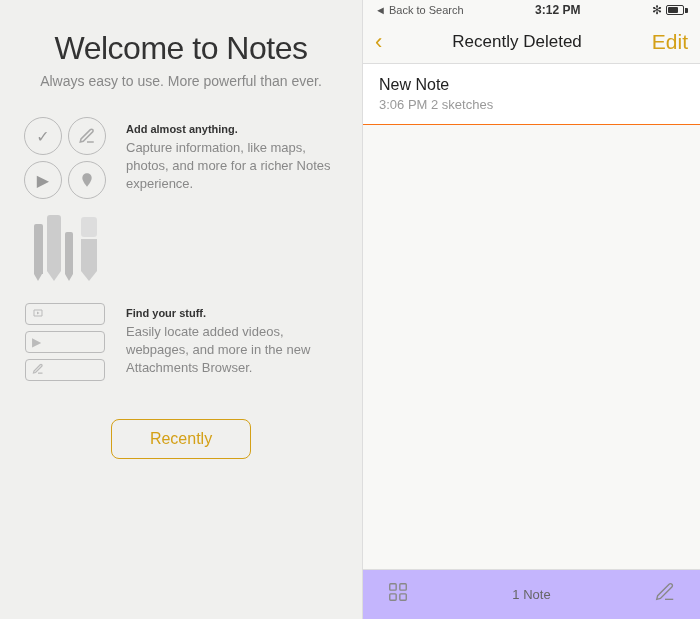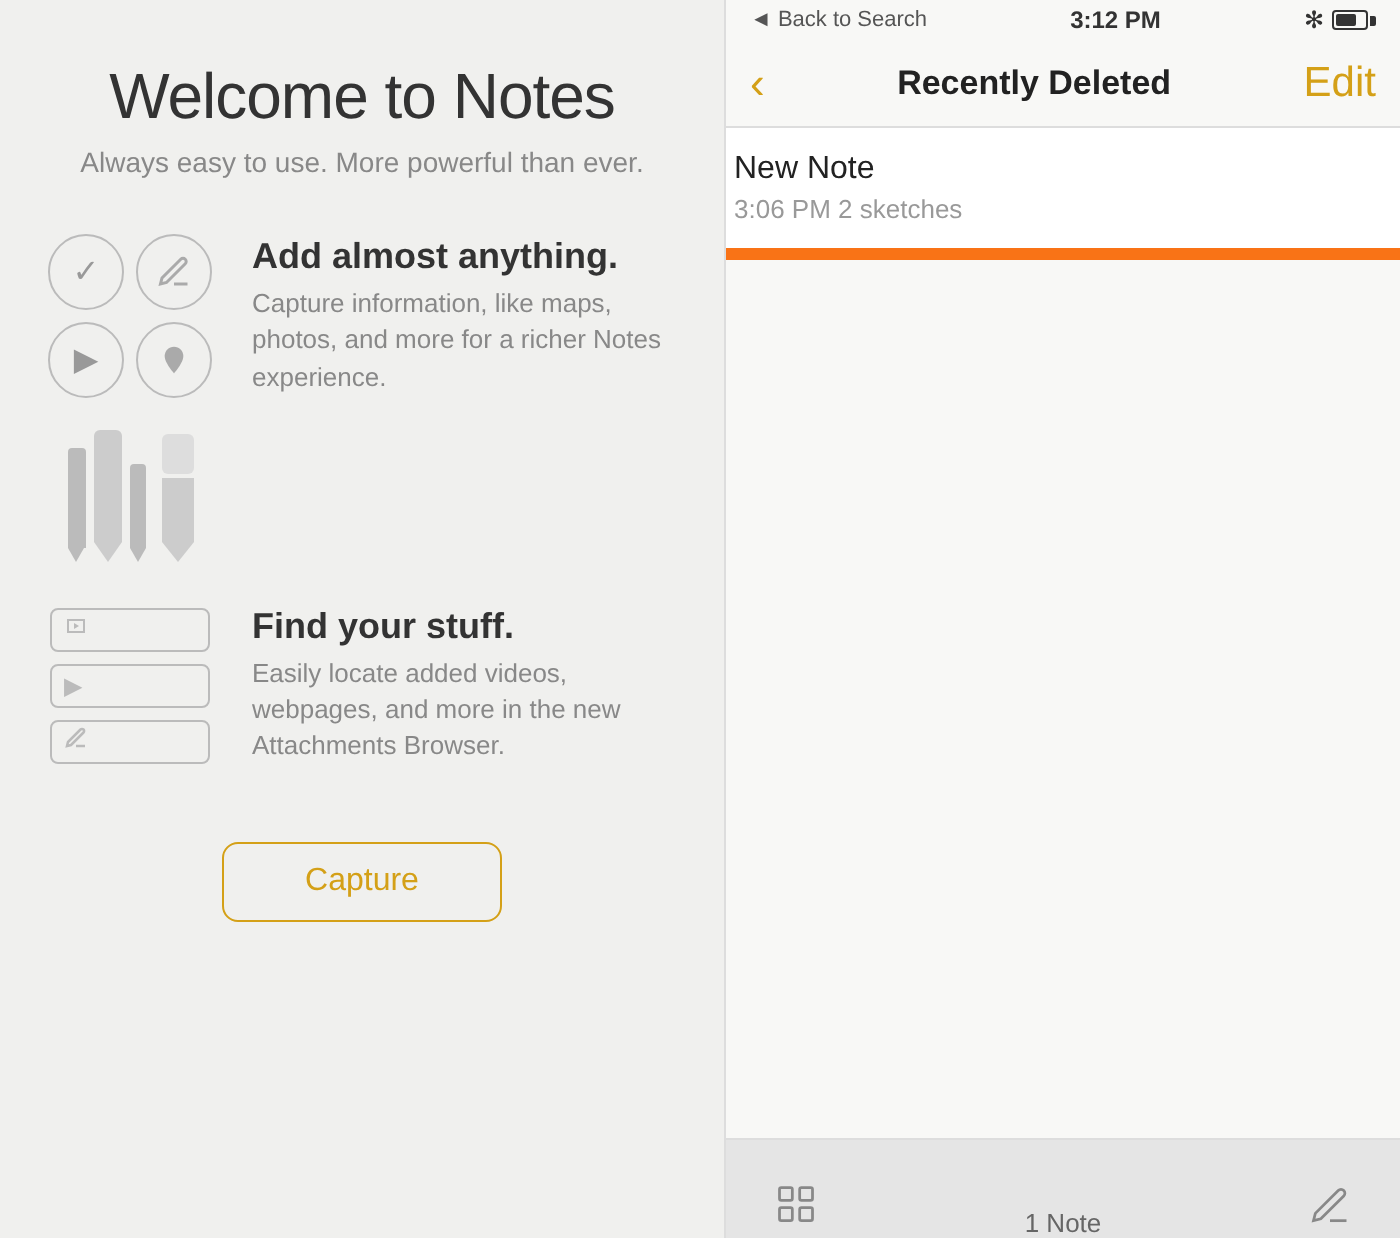--- a/index.html
+++ b/index.html
@@ -49,21 +49,21 @@
       gap: 16px;
     }
     .feature-icon-area {
       width: 90px;
       flex-shrink: 0;
       display: flex;
       align-items: center;
       justify-content: center;
     }
     .feature-text h3 {
-      font-size: 18px;
+      font-size: 11px;
       font-weight: 600;
       color: #333;
       margin-bottom: 4px;
     }
     .feature-text p {
       font-size: 13px;
       color: #888;
       line-height: 1.4;
     }
     
@@ -180,54 +180,54 @@
       padding: 0 12px;
     }
     .nav-back {
       color: #d4a017;
       font-size: 22px;
       line-height: 1;
       cursor: pointer;
     }
     .nav-title {
       font-size: 17px;
-      font-weight: 700;
+      font-weight: 400;
       color: #222;
     }
     .nav-edit {
       color: #d4a017;
       font-size: 21px;
       cursor: pointer;
     }
     .notes-list {
       flex: 1;
       overflow-y: auto;
       background: #f8f8f6;
     }
     .note-item {
-      padding: 12px 4px;
-      border-bottom: 6px solid #f97316;
+      padding: 12px 16px;
+      border-bottom: 1px solid #f97316;
       background: white;
     }
     .note-title {
       font-size: 16px;
       font-weight: 500;
       color: #222;
       margin-bottom: 3px;
     }
     .note-meta {
       font-size: 13px;
       color: #999;
     }
     .bottom-bar {
       height: 50px;
-      background: #e5e5e5;
+      background: #c4b5fd;
       border-top: 1px solid #ddd;
       display: flex;
-      align-items: flex-end;
+      align-items: center;
       justify-content: space-between;
       padding: 0 24px;
     }
     .bottom-grid-icon {
       font-size: 20px;
       color: #888;
     }
     .bottom-note-count {
       font-size: 13px;
       color: #666;
@@ -348,21 +348,21 @@
         </div>
       </div>
       <div class="feature-text">
         <h3>Find your stuff.</h3>
         <p>Easily locate added videos, webpages, and more in the new Attachments Browser.</p>
       </div>
     </div>
 
   </div>
 
-  <button class="continue-btn">Capture</button>
+  <button class="continue-btn">Recently</button>
 </div>
 
 <div class="right-panel">
 
   <div class="status-bar">
     <span class="back-link">◄ Back to Search</span>
     <span class="time">3:12 PM</span>
     <div class="status-icons">
       <span style="font-size:12px;">✻</span>
       <div class="battery">

